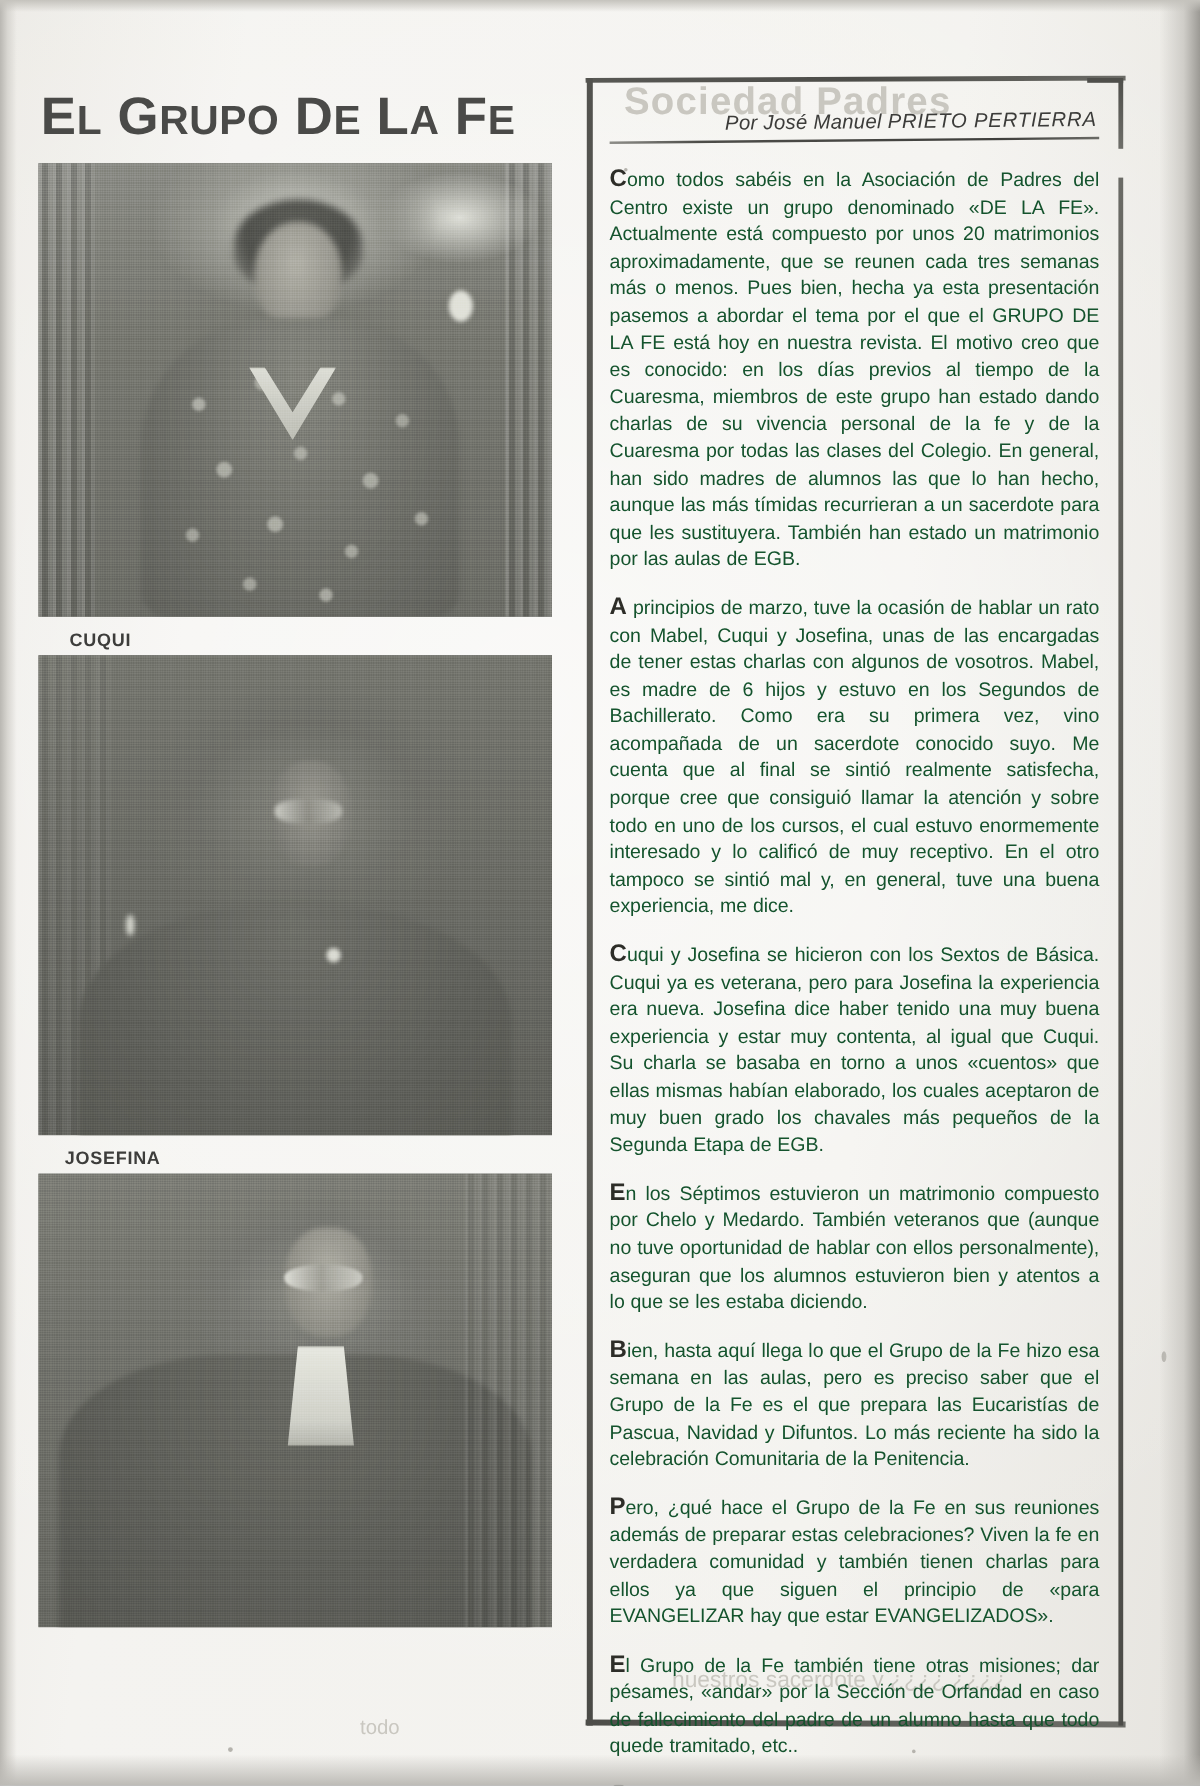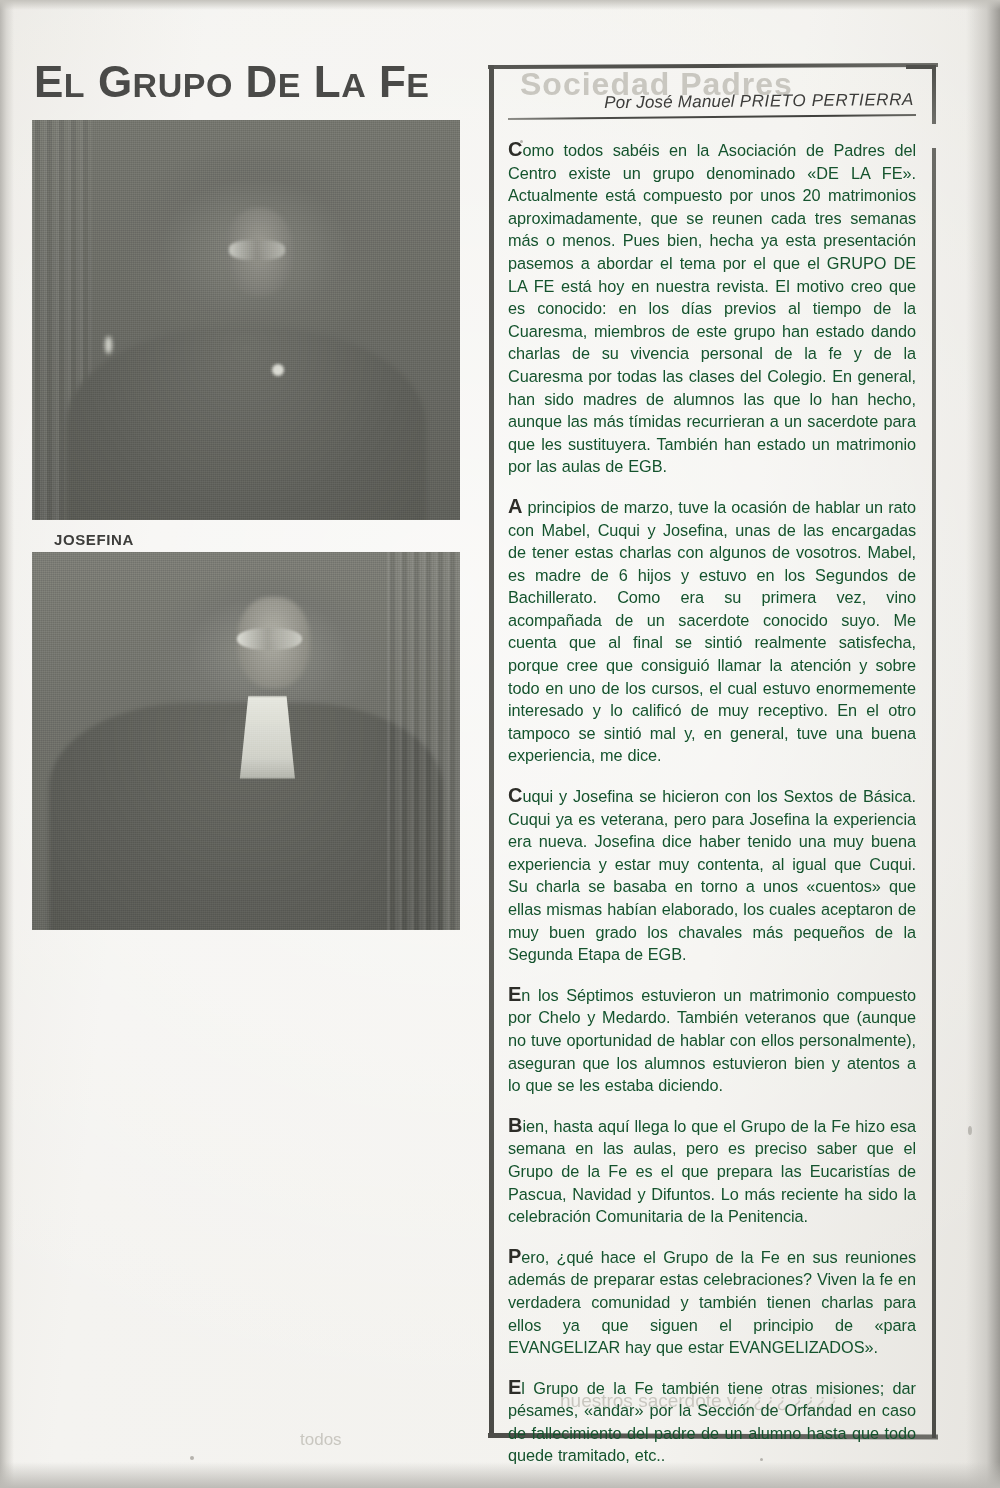--- a/index.html
+++ b/index.html
@@ -57,21 +57,21 @@
     left: 32px;
     top: 60px;
     width: 432px;
   }
   .headline {
     font-weight: bold;
     font-size: 44px;
     letter-spacing: 0.5px;
     color: #4a4a48;
     line-height: 1;
-    margin: 0 0 16px 2px;
+    margin: 16px 0 16px 2px;
     white-space: nowrap;
   }
   .headline .cap { font-size: 44px; }
   .headline .sc  { font-size: 34px; }
 
   .photo-block { margin-bottom: 4px; }
 
   .photo {
     position: relative;
     width: 428px;
@@ -374,26 +374,41 @@
 </style>
 </head>
 <body>
 
 <div class="page">
 
   <div class="paper-tone"></div>
 
   <div class="bleed bleed-title">Sociedad Padres</div>
   <div class="bleed bleed-l1">nuestros sacerdote y ¿¿¿¿ ¿¿¿¿</div>
-  <div class="bleed bleed-l3">todos</div>
+  <div class="bleed bleed-l3">todo</div>
 
   <div class="left-col">
 
     <h1 class="headline"><span class="cap">E</span><span class="sc">L</span>&nbsp;<span class="cap">G</span><span class="sc">RUPO</span>&nbsp;<span class="cap">D</span><span class="sc">E</span>&nbsp;<span class="cap">L</span><span class="sc">A</span>&nbsp;<span class="cap">F</span><span class="sc">E</span></h1>
 
+    <div class="photo-block">
+      <div class="photo p1">
+        <div class="bg"></div>
+        <div class="curtain" style="left:0;width:11%;"></div>
+        <div class="curtain" style="right:0;width:9%;"></div>
+        <div class="hair"></div>
+        <div class="head"></div>
+        <div class="torso"></div>
+        <div class="pattern"></div>
+        <div class="collar"></div>
+        <div class="spot"></div>
+        <div class="grain"></div>
+      </div>
+      <div class="caption first">CUQUI</div>
+    </div>
 
     <div class="photo-block">
       <div class="photo p2">
         <div class="bg"></div>
         <div class="curtain" style="left:0;width:14%;opacity:0.4;"></div>
         <div class="head"></div>
         <div class="glasses"></div>
         <div class="torso"></div>
         <div class="hl1"></div>
         <div class="hl2"></div>

